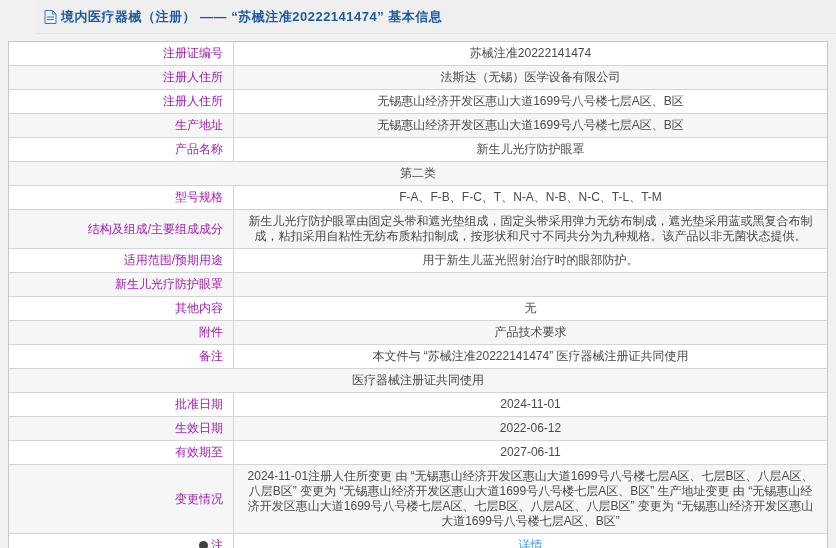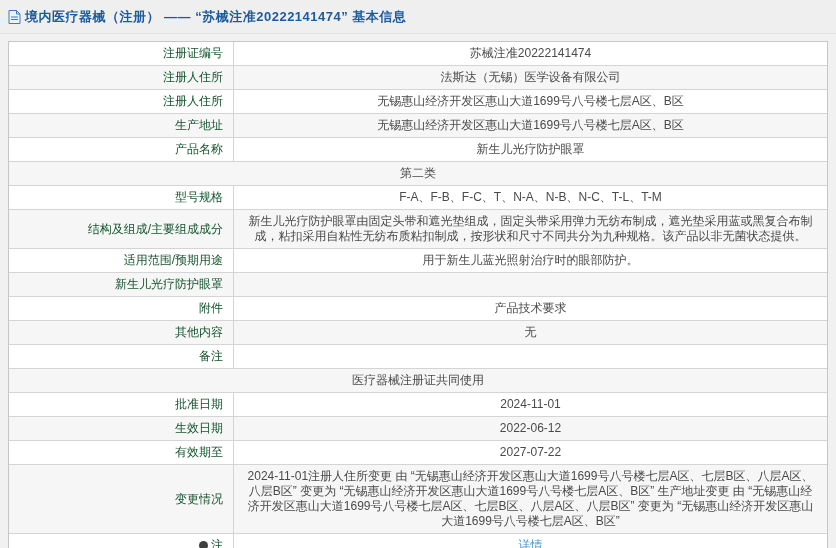--- a/index.html
+++ b/index.html
@@ -7,20 +7,21 @@
     width: 836px; height: 548px;
     background: #f1f1f1;
     font-family: "Liberation Sans", "DejaVu Sans", sans-serif;
     overflow: hidden;
   }
   .header {
     display: flex; align-items: center;
     height: 34px; padding: 0 2px 0 8px;
     background: #efefef;
     border-bottom: 1px solid #e2e2e2;
+    margin-left: 36px;
   }
   .doc-icon { display: inline-flex; margin-right: 4px; }
   .title {
     color: #1d5a9e; font-size: 13px; font-weight: bold;
     letter-spacing: 0.5px;
   }
   .table {
     margin: 7px 8px 0 8px;
     border: 1px solid #c6c6c6;
     background: #fff;
@@ -30,21 +31,21 @@
   .row:nth-child(even) { background: #f6f6f6; }
   .cell {
     padding: 4px 10px;
     font-size: 12px; line-height: 15px;
     min-height: 23px;
     text-align: center;
   }
   .label {
     width: 225px; flex: 0 0 225px;
     text-align: right;
-    color: #14532d;
+    color: #a21caf;
     border-right: 1px solid #d4d4d4;
     display: flex; justify-content: flex-end; align-items: center;
   }
   .value { flex: 1; color: #4a4a4a; }
   .link { color: #3e97d1; text-decoration: none; cursor: pointer; }
   .note-icon {
     display: inline-block; position: relative;
     width: 9px; height: 9px;
     background: #3f3f3f; border-radius: 50%;
     margin-right: 3px; flex: 0 0 auto;
@@ -106,44 +107,45 @@
   </div>
   <div class="row">
     <div class="cell label">适用范围/预期用途</div>
     <div class="cell value">用于新生儿蓝光照射治疗时的眼部防护。</div>
   </div>
   <div class="row">
     <div class="cell label">新生儿光疗防护眼罩</div>
     <div class="cell value"></div>
   </div>
   <div class="row">
+    <div class="cell label">其他内容</div>
+    <div class="cell value">无</div>
+  </div>
+  <div class="row">
     <div class="cell label">附件</div>
     <div class="cell value">产品技术要求</div>
   </div>
   <div class="row">
-    <div class="cell label">其他内容</div>
-    <div class="cell value">无</div>
-  </div>
-  <div class="row">
     <div class="cell label">备注</div>
+    <div class="cell value">本文件与 “苏械注准20222141474” 医疗器械注册证共同使用</div>
   </div>
   <div class="row">
     <div class="cell value">医疗器械注册证共同使用</div>
   </div>
   <div class="row">
     <div class="cell label">批准日期</div>
     <div class="cell value">2024-11-01</div>
   </div>
   <div class="row">
     <div class="cell label">生效日期</div>
     <div class="cell value">2022-06-12</div>
   </div>
   <div class="row">
     <div class="cell label">有效期至</div>
-    <div class="cell value">2027-07-22</div>
+    <div class="cell value">2027-06-11</div>
   </div>
   <div class="row">
     <div class="cell label">变更情况</div>
     <div class="cell value">2024-11-01注册人住所变更 由 “无锡惠山经济开发区惠山大道1699号八号楼七层A区、七层B区、八层A区、八层B区” 变更为 “无锡惠山经济开发区惠山大道1699号八号楼七层A区、B区” 生产地址变更 由 “无锡惠山经济开发区惠山大道1699号八号楼七层A区、七层B区、八层A区、八层B区” 变更为 “无锡惠山经济开发区惠山大道1699号八号楼七层A区、B区”</div>
   </div>
   <div class="row">
     <div class="cell label">
       <span class="note-icon"></span>
       <span>注</span>
     </div>

